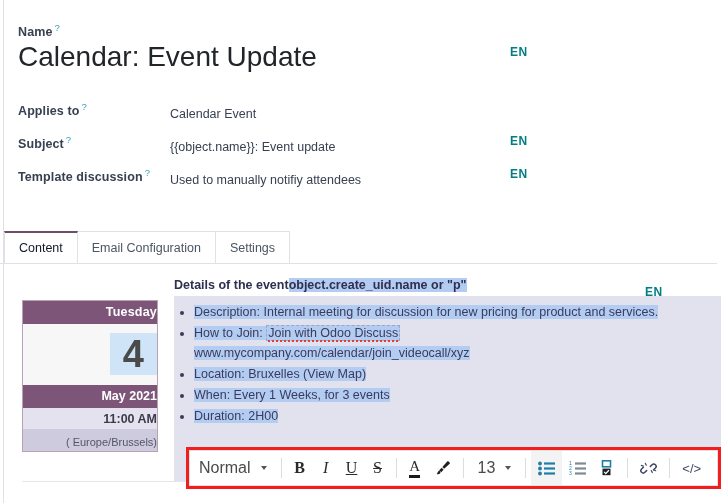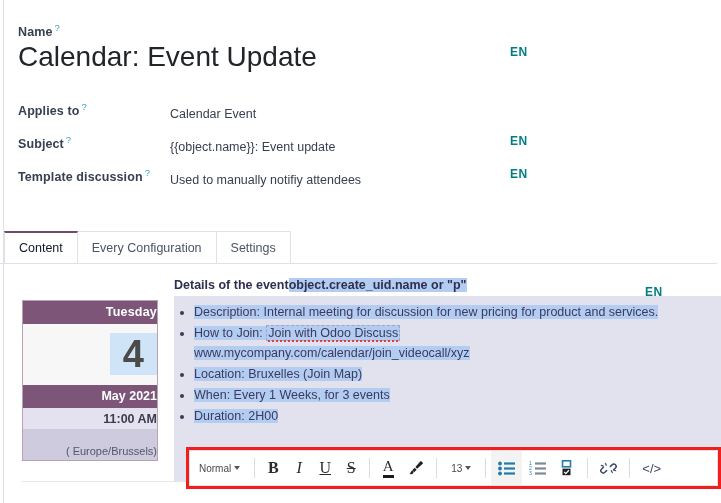--- a/index.html
+++ b/index.html
@@ -81,21 +81,21 @@
     font-size:38px;font-weight:bold;line-height:42px;padding:0 13px;
   }
   .cal-month{
     background:#7d5579;color:#ffffff;font-weight:bold;font-size:12.5px;
     padding:4px 0 5px;
   }
   .cal-time{
     background:#e4e2ef;color:#3b3b4a;font-weight:bold;font-size:12.5px;padding:4px 0 3px;
   }
   .cal-tz{
-    background:#cdcbdd;color:#55556a;font-size:11px;padding:16px 0 3px;
+    background:#cdcbdd;color:#55556a;font-size:11px;padding:7px 0 3px;
   }
 
   
   .editor{
     position:absolute;left:170px;top:12px;width:551px;
   }
   .ed-title{
     font-size:12.5px;font-weight:bold;color:#2f2f4f;line-height:18px;
     margin:0 0 8px 0;white-space:nowrap;
   }
@@ -131,22 +131,22 @@
     border:3px solid #f41d1d;box-sizing:border-box;
     z-index:11;pointer-events:none;
   }
   .tb-btn{
     height:34px;min-width:26px;display:flex;align-items:center;justify-content:center;
     padding:0 7px;cursor:pointer;font-size:14px;color:#3a3a3a;box-sizing:border-box;
   }
   .tb-btn.active{background:#f3f3f3;}
   .tb-sep{width:1px;height:20px;background:#dddddd;margin:0 5px;}
   .tb-dd{
-    display:flex;align-items:center;gap:3px;padding:0 9px;height:34px;cursor:pointer;
-    font-size:10px;color:#4a4a4a;
+    display:flex;align-items:center;gap:10px;padding:0 9px;height:34px;cursor:pointer;
+    font-size:16px;color:#4a4a4a;
   }
   .caret{
     width:0;height:0;border-left:3.5px solid transparent;border-right:3.5px solid transparent;
     border-top:4.5px solid #555;display:inline-block;
   }
   .g-b{font-family:"Liberation Serif", serif;font-weight:bold;font-size:16px;color:#2b2b2b;}
   .g-i{font-family:"Liberation Serif", serif;font-style:italic;font-size:16px;color:#2b2b2b;}
   .g-u{font-family:"Liberation Serif", serif;font-size:16px;text-decoration:underline;color:#2b2b2b;}
   .g-s{font-family:"Liberation Serif", serif;font-size:16px;text-decoration:line-through;color:#2b2b2b;}
   .g-A{
@@ -185,21 +185,21 @@
     <div id="row-desc" class="row">
       <span class="fld-label">Template discussion</span><span class="qmark">?</span>
       <span class="val">Used to manually notifiy attendees</span>
     </div>
     <div id="en-desc" class="en-badge">EN</div>
   </div>
 
   <div class="tabs">
     <div class="tabstrip">
       <div class="tab active">Content</div>
-      <div class="tab">Every Configuration</div>
+      <div class="tab">Email Configuration</div>
       <div class="tab">Settings</div>
     </div>
   </div>
   <div class="tabs-underline"></div>
 
   <div class="tabbody">
 
     <div class="cal">
       <div class="cal-dow">Tuesday</div>
       <div class="cal-daywrap">
@@ -221,21 +221,21 @@
 
       <ul class="ed-list">
         <li>
           <span class="sel">Description: </span><span class="sel">Internal meeting for discussion for new pricing for product and services.</span>
         </li>
         <li>
           <span class="sel">How to Join: </span><a class="link-box sel" href="#"><span class="spellerr">Join with Odoo Discuss</span></a><br>
           <span class="sel">www.mycompany.com/calendar/join_videocall/xyz</span>
         </li>
         <li>
-          <span class="sel">Location: </span><span class="sel">Bruxelles (Join Map)</span>
+          <span class="sel">Location: </span><span class="sel">Bruxelles (View Map)</span>
         </li>
         <li>
           <span class="sel">When: </span><span class="sel">Every 1 Weeks, for 3 events</span>
         </li>
         <li>
           <span class="sel">Duration: </span><span class="sel">2H00</span>
         </li>
       </ul>
     </div>
 

